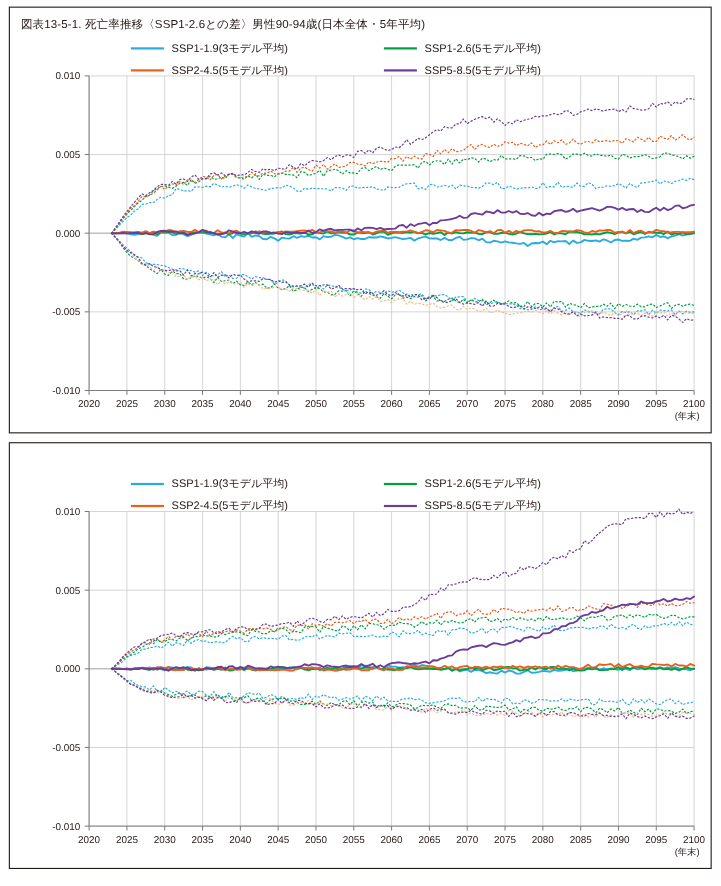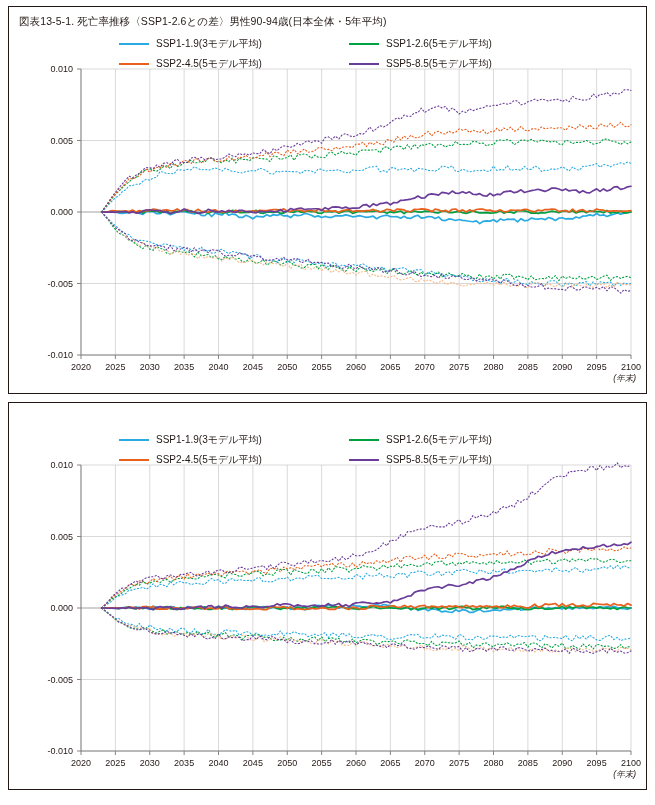--- a/index.html
+++ b/index.html
@@ -71,21 +71,20 @@
     position: absolute;
     left: 0;
     top: 0;
     width: 639px;
     height: 388px;
   }
   .axis-unit {
     position: absolute;
     font-size: 8.5px;
     color: #231815;
-    font-style: italic;
   }
   svg { display: block; }
   .tick-label {
     font-size: 9px;
     fill: #231815;
     font-family: "Liberation Sans", sans-serif;
   }
 </style>
 </head>
 <body>

